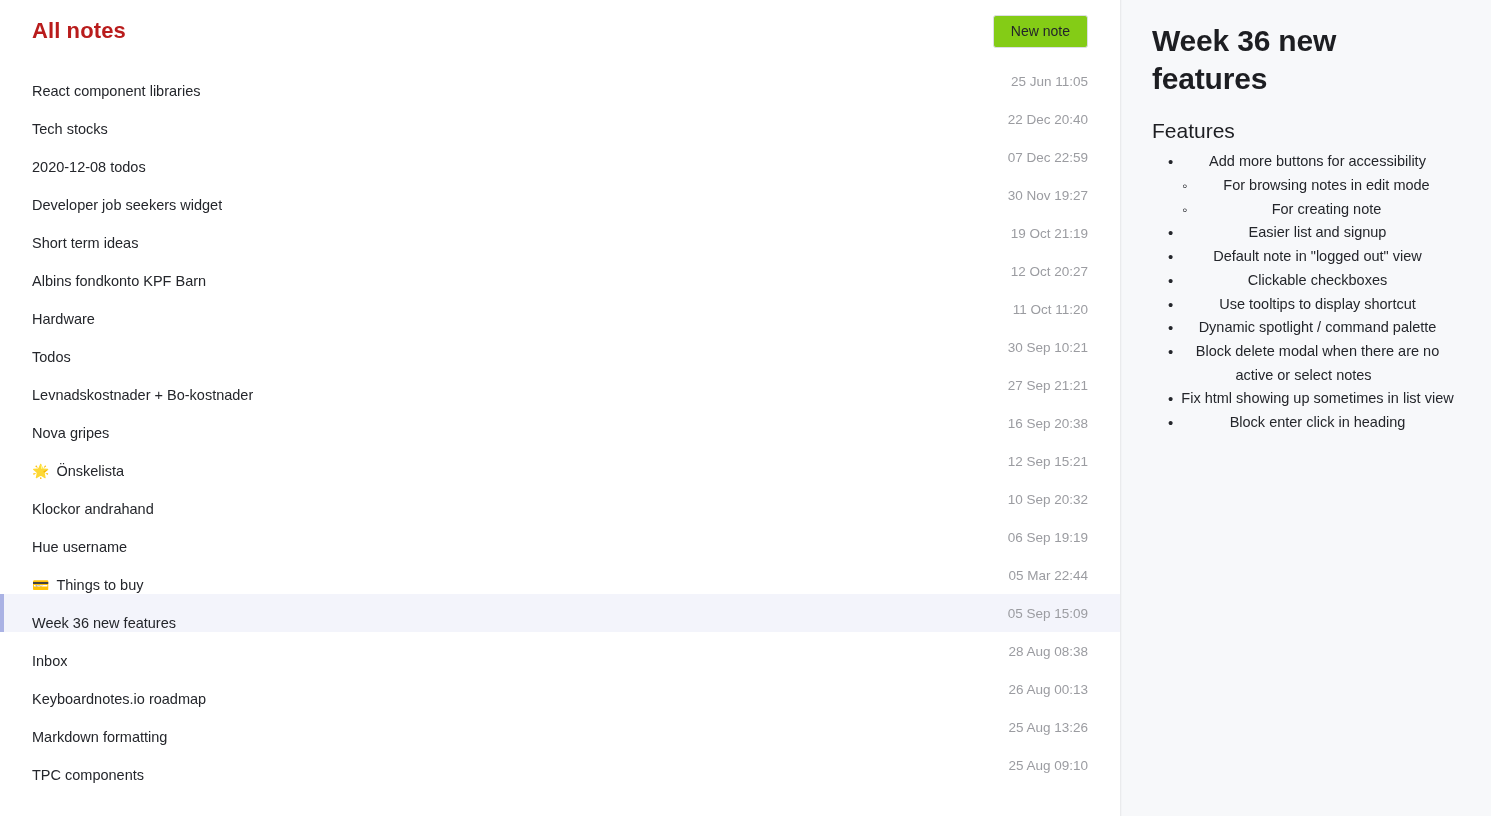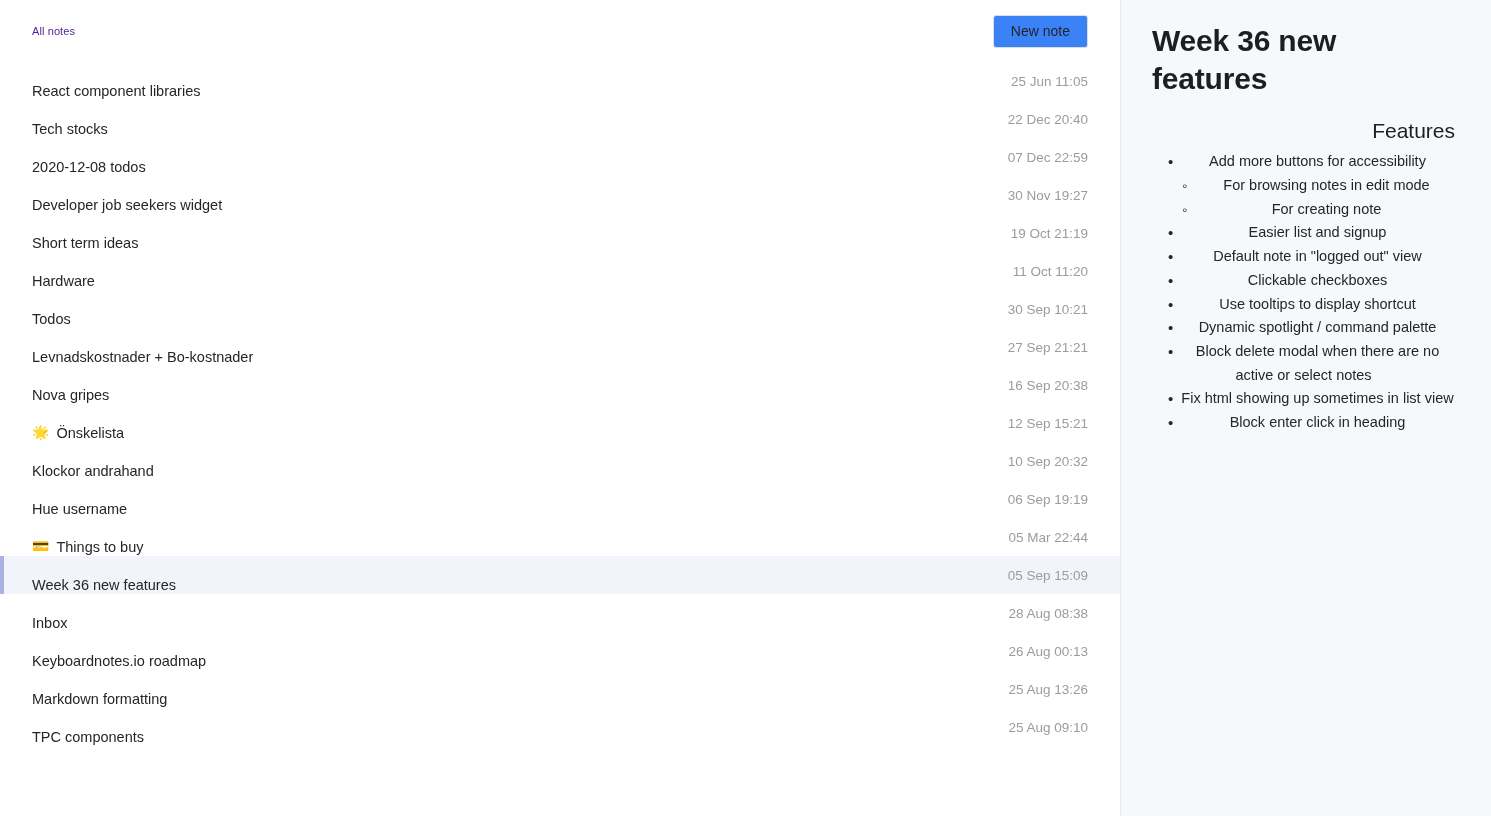--- a/index.html
+++ b/index.html
@@ -33,31 +33,31 @@
 
   .list-header {
     height: 62px;
     display: flex;
     align-items: center;
     justify-content: space-between;
     padding: 0 32px;
   }
 
   .list-title {
-    font-size: 11px;
-    font-weight: normal;
-    color: #4c1d95;
+    font-size: 22px;
+    font-weight: bold;
+    color: #b91c1c;
     letter-spacing: 0.1px;
   }
 
   .new-note-btn {
     font-family: "Liberation Sans", sans-serif;
     font-size: 14px;
     color: #23242a;
-    background: #3b82f6;
+    background: #84cc16;
     border: 1px solid #dcdee3;
     border-radius: 3px;
     padding: 8px 17px 9px 17px;
     line-height: 1;
     cursor: pointer;
   }
 
   .notes-list {
     list-style: none;
     margin: 0;
@@ -80,21 +80,21 @@
     border-left: 4px solid #aab2e4;
   }
 
   .note-title {
     font-size: 14.5px;
     color: #24262b;
     white-space: nowrap;
     overflow: hidden;
     text-overflow: ellipsis;
     display: flex;
-    align-items: flex-start;
+    align-items: center;
     gap: 7px;
     margin-top: 20px;
   }
   .note-emoji {
     font-size: 14px;
     line-height: 1;
     display: inline-block;
   }
 
   .note-date {
@@ -134,21 +134,20 @@
     letter-spacing: -0.2px;
     line-height: 1.25;
   }
 
   .detail-h2 {
     font-size: 21px;
     font-weight: normal;
     color: #1d1e22;
     margin: 20px 0 6px 0;
     line-height: 1.3;
-    text-align: right;
   }
 
   .bullets {
     list-style: none;
     margin: 0;
     padding: 0;
   }
   .bullets li {
     font-size: 14.5px;
     color: #24262b;
@@ -220,20 +219,26 @@
           <div class="note-title">
             <span>Developer job seekers widget</span>
           </div>
           <div class="note-date">30 Nov 19:27</div>
         </li>
         <li class="note-row">
           <div class="note-title">
             <span>Short term ideas</span>
           </div>
           <div class="note-date">19 Oct 21:19</div>
+        </li>
+        <li class="note-row">
+          <div class="note-title">
+            <span>Albins fondkonto KPF Barn</span>
+          </div>
+          <div class="note-date">12 Oct 20:27</div>
         </li>
         <li class="note-row">
           <div class="note-title">
             <span>Hardware</span>
           </div>
           <div class="note-date">11 Oct 11:20</div>
         </li>
         <li class="note-row">
           <div class="note-title">
             <span>Todos</span>

